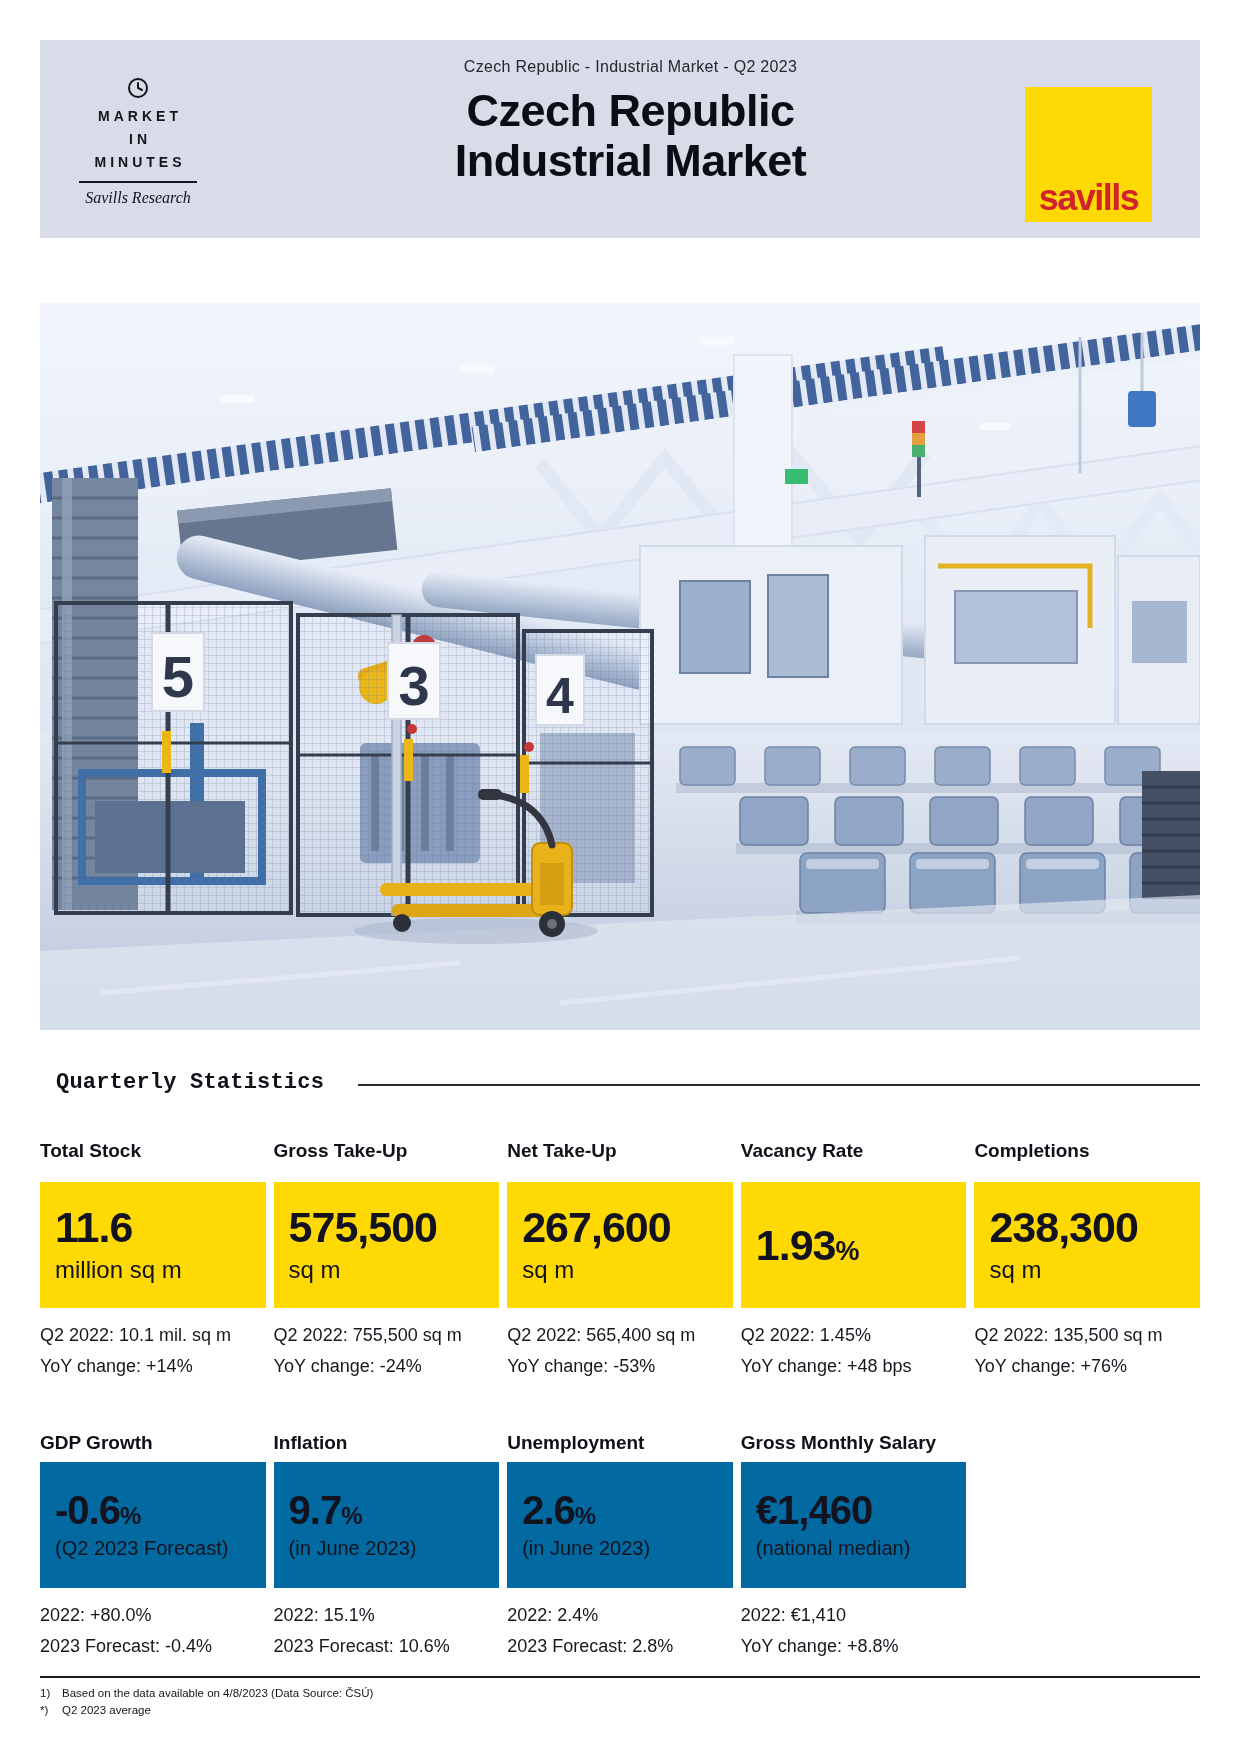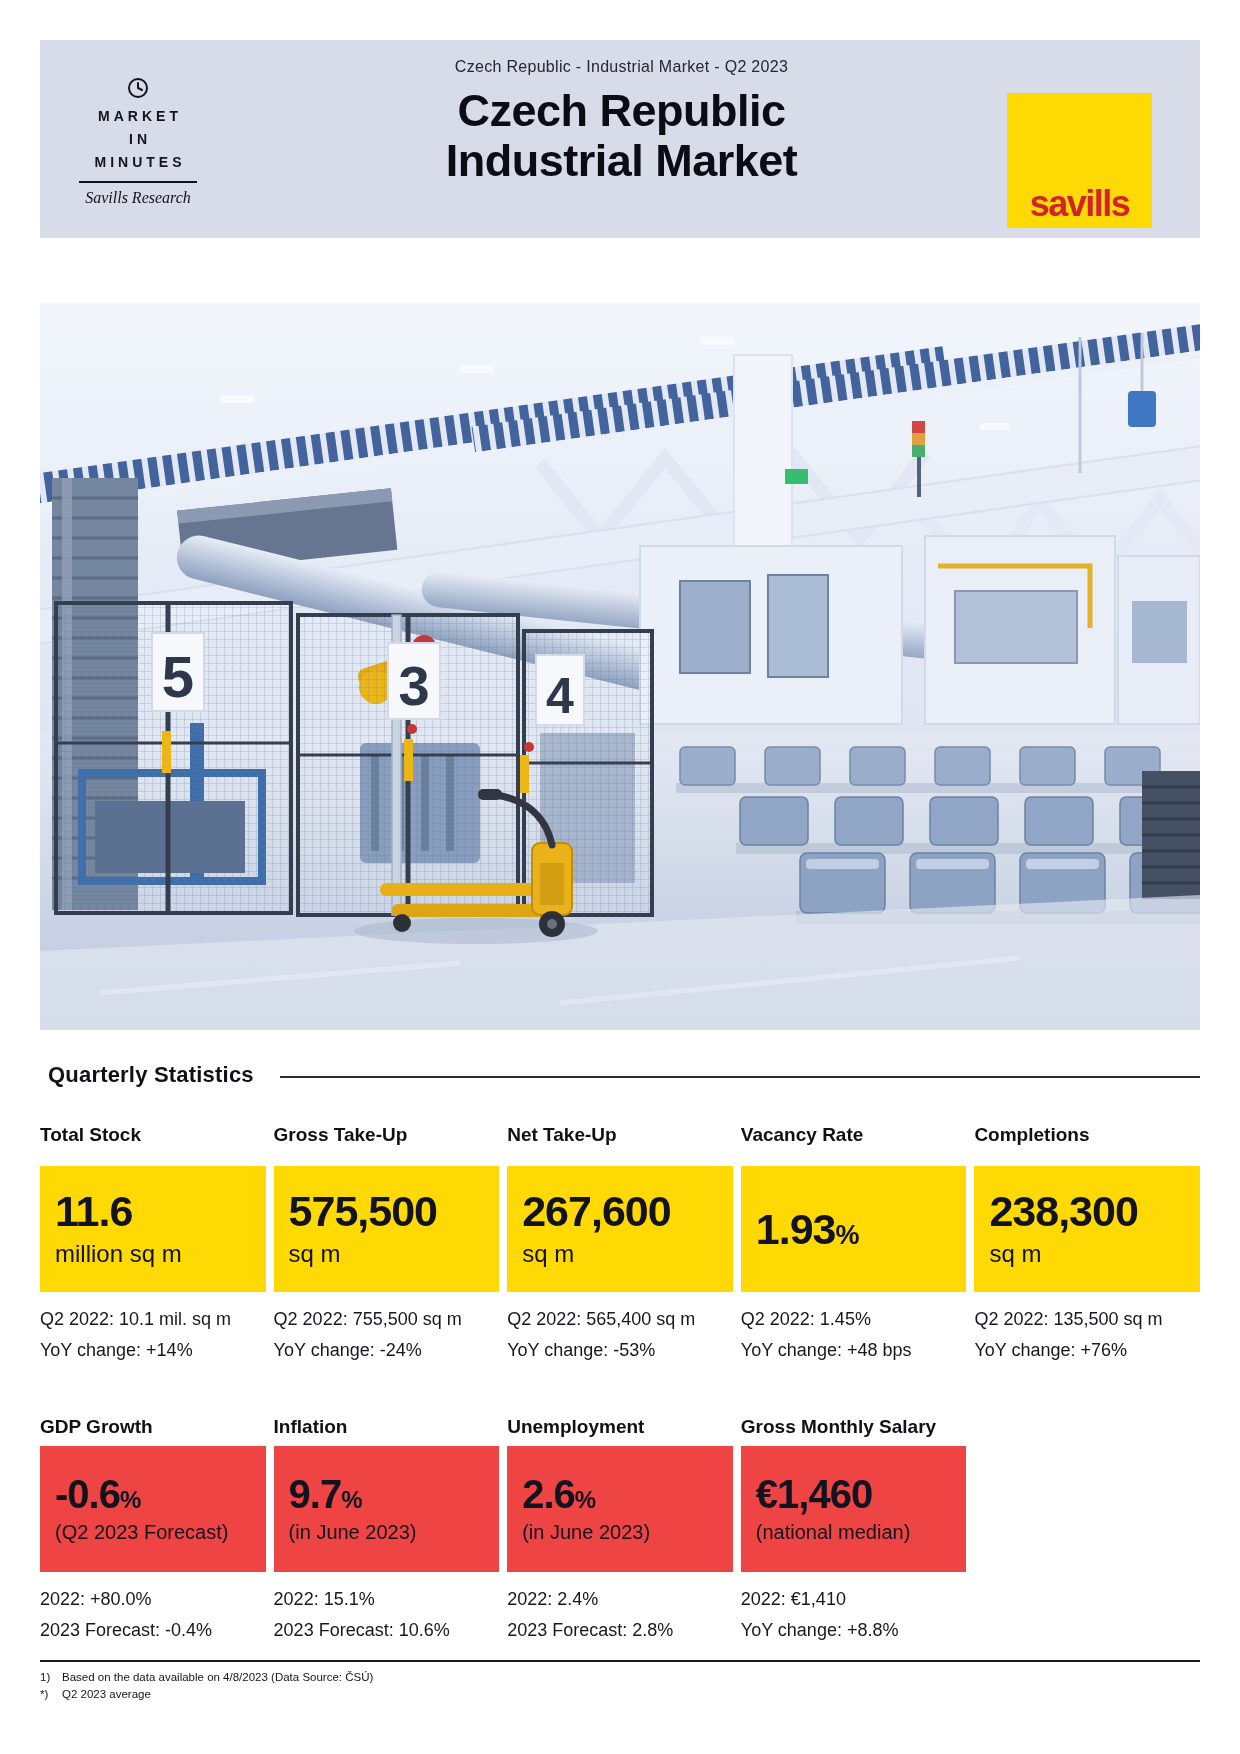--- a/index.html
+++ b/index.html
@@ -41,60 +41,60 @@
     padding-top:18px;
   }
   .eyebrow{font-size:16px;letter-spacing:.3px;color:#26262e;margin-bottom:10px;}
   .mast-title{
     margin:0;text-align:center;
     font-size:45px;line-height:50px;font-weight:700;
     letter-spacing:-.5px;color:#0c0c14;
   }
   .savills-badge{
     align-self:flex-end;
-    width:145px;height:135px;
-    margin:0 48px 10px 0;
+    width:127px;height:135px;
+    margin:0 48px 16px 0;
     background:#FFD903;
     display:flex;align-items:flex-end;justify-content:center;
     padding-bottom:6px;box-sizing:border-box;
   }
   .savills-word{
     color:#D2232A;font-size:36px;font-weight:700;letter-spacing:-1.5px;
     line-height:36px;
   }
   
   .hero{
     margin:65px 0 0 0;
     width:1160px;height:727px;
     overflow:hidden;background:#e6ecf4;
   }
   .hero svg{display:block;}
   
   .sec{margin-top:24px;}
   .sec-economic{margin-top:50px;}
   .sec-head{display:flex;align-items:center;gap:18px;}
   .sec-title{
-    margin:8px;font-size:22px;line-height:26px;font-weight:700;color:#101018;
-    letter-spacing:.2px;white-space:nowrap;
+    margin:16px;font-size:22px;line-height:26px;font-weight:700;color:#101018;
+    letter-spacing:.2px;white-space:nowrap;font-family:Liberation Mono, monospace;
   }
   .sec-title sup{font-size:13px;position:relative;top:-2px;}
   .sec-rule{flex:1;border-top:2px solid #2a2a32;margin-top:3px;}
   .stats-grid{
     margin-top:28px;
     display:grid;grid-template-columns:repeat(5,1fr);gap:8px;
   }
   .stat-label{font-size:19px;font-weight:700;line-height:22px;margin-bottom:8px;color:#101018;}
   .stat-box{
     height:126px;
     padding:0 8px 0 15px;
     display:flex;flex-direction:column;justify-content:center;gap:7px;
     box-sizing:border-box;
   }
   .yellow .stat-box{background:#FFD903;margin-top:20px;}
-  .gray .stat-box{background:#ef4444;}
+  .gray .stat-box{background:#0369a1;}
   .stat-value{font-weight:700;letter-spacing:-1px;color:#131320;line-height:1;}
   .yellow .stat-value{font-size:43px;}
   .gray .stat-value{font-size:40px;}
   .stat-suffix{font-weight:700;letter-spacing:0;}
   .yellow .stat-suffix{font-size:27px;}
   .gray .stat-suffix{font-size:24px;}
   .stat-suffix:empty{display:none;}
   .stat-unit{color:#131320;}
   .yellow .stat-unit{font-size:24px;}
   .gray .stat-unit{font-size:20px;}

